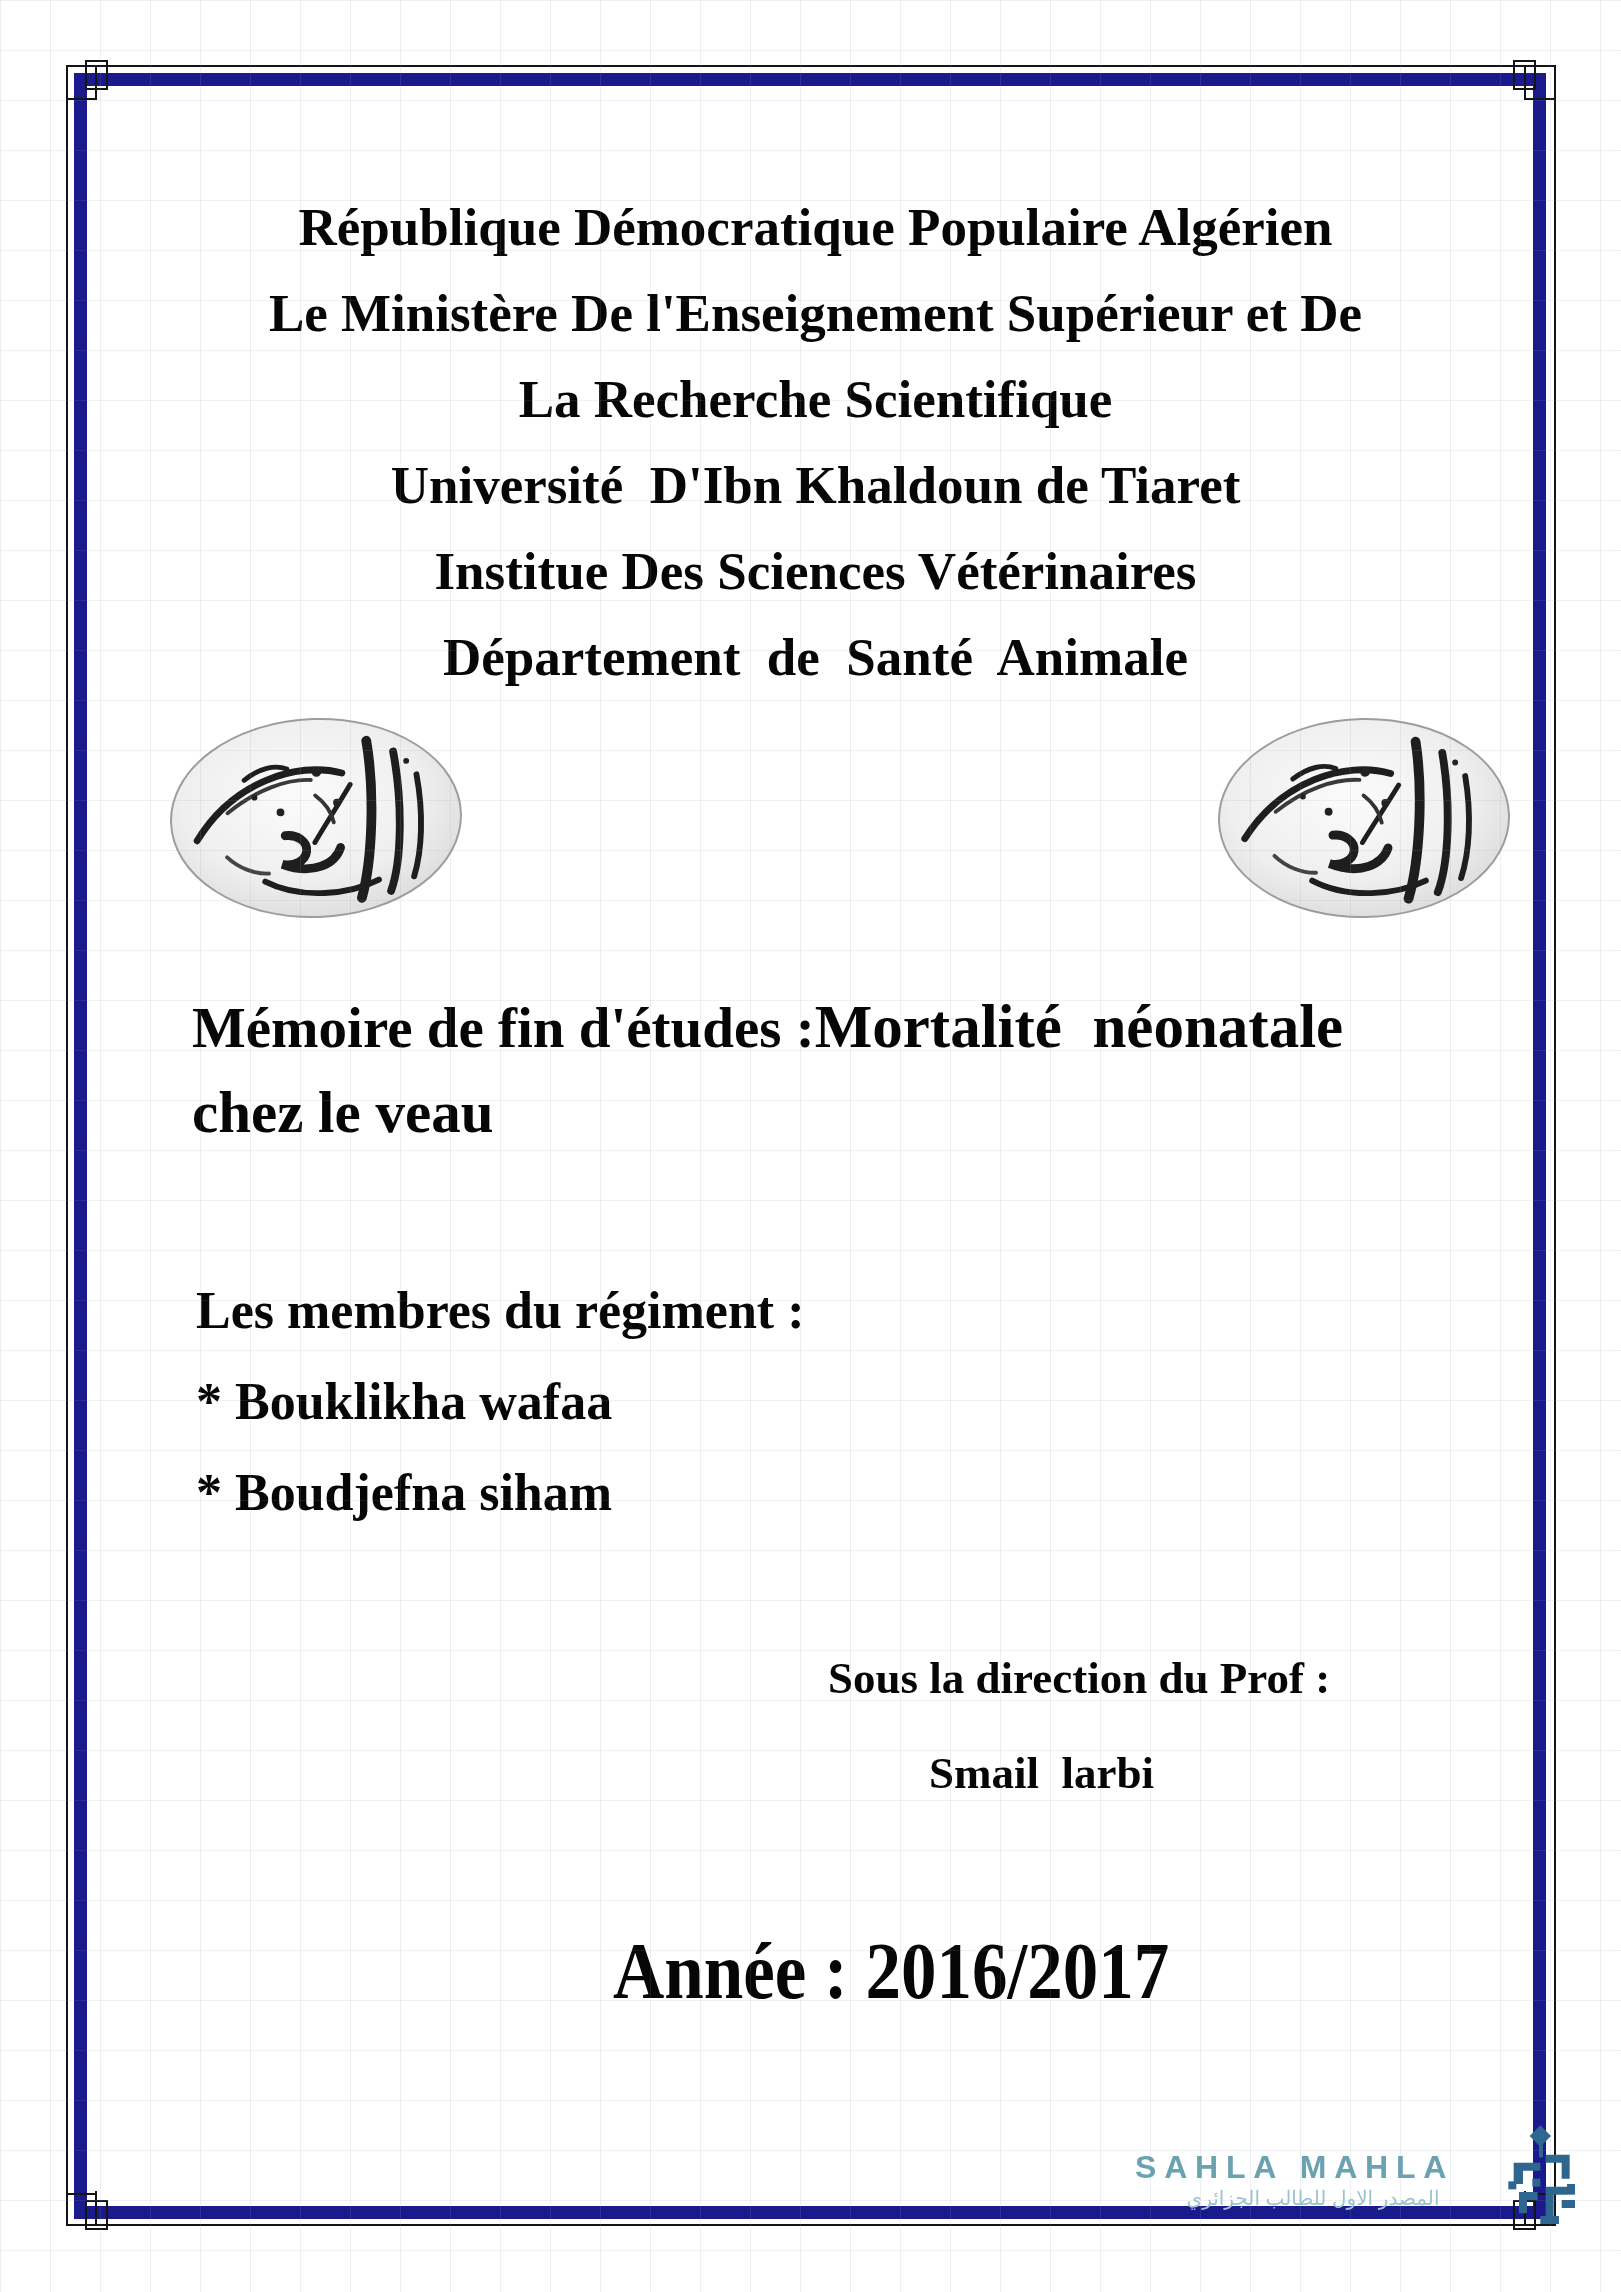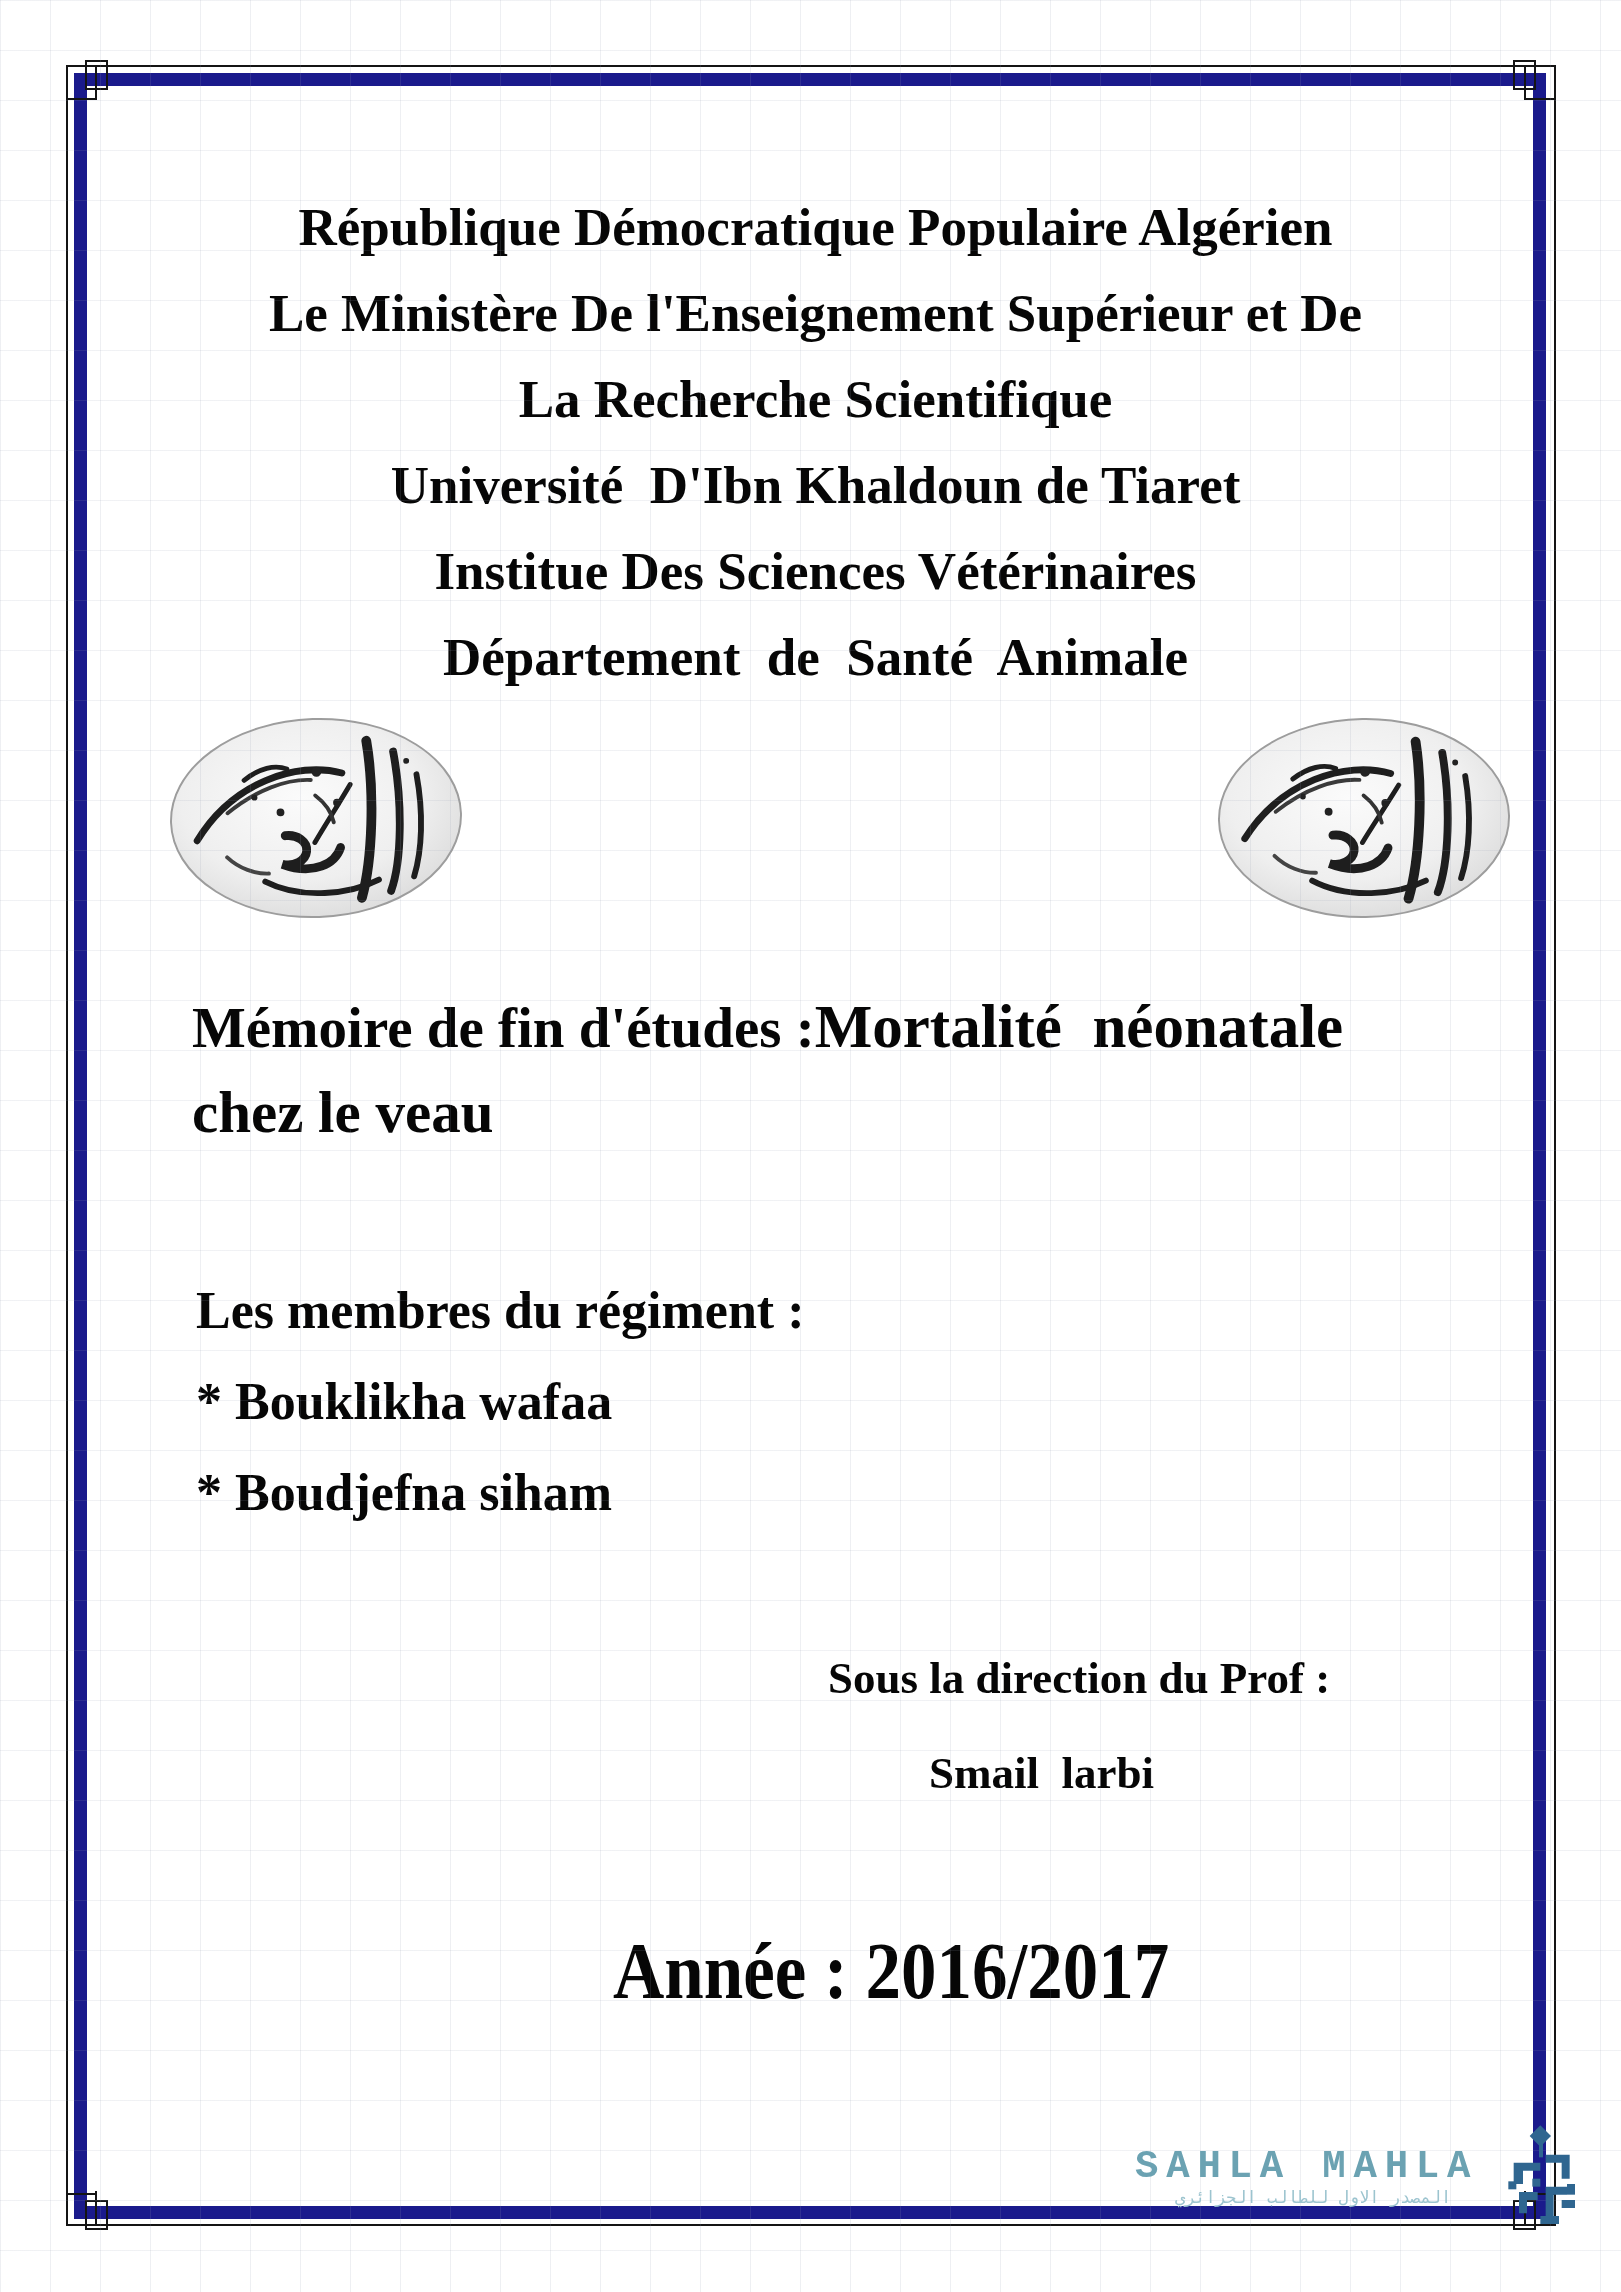--- a/index.html
+++ b/index.html
@@ -24,24 +24,24 @@
     font-weight:bold;font-size:53px;line-height:86px;}
   .title-line1{left:192px;top:988px;font-weight:bold;font-size:57px;line-height:78px;}
   .title-emph{font-size:61px;font-weight:bold;}
   .title-line2{left:192px;top:1073px;font-weight:bold;font-size:59px;line-height:78px;}
   .members-block{left:196px;top:1265px;font-weight:bold;font-size:52px;line-height:91px;}
   .sup-line1{left:828px;top:1654px;font-weight:bold;font-size:45px;line-height:49px;}
   .sup-line2{left:929px;top:1749px;font-weight:bold;font-size:45px;line-height:49px;}
   .year-line{left:613px;top:1935px;font-weight:bold;font-size:71px;line-height:78px;
     transform:scaleY(1.13);transform-origin:0 63px;}
   
-  .wm-brand{left:1135px;top:2148px;font-family:Liberation Mono, monospace;font-weight:bold;
-    font-size:39px;line-height:39px;letter-spacing:7.8px;z-index:70;}
+  .wm-brand{left:1135px;top:2148px;font-family:Liberation Sans, sans-serif;font-weight:bold;
+    font-size:32px;line-height:39px;letter-spacing:7.8px;z-index:70;}
   .wm-tagline{left:1117px;top:2182px;width:392px;text-align:center;direction:rtl;
-    font-family:Liberation Mono, monospace;font-size:17px;line-height:33px;z-index:70;}
+    font-family:Liberation Sans, sans-serif;font-size:20px;line-height:33px;z-index:70;}
   .wm-logo{left:1503px;top:2125px;z-index:71;}
   .seal{width:294px;height:202px;}
   .seal-left{left:169px;top:717px;transform:rotate(-2deg);}
   .seal-right{left:1217px;top:717px;transform:rotate(-1deg);}
 </style>
 </head>
 <body>
 
 <div class="abs frame-black"></div>
 <div class="abs frame-navy" style="border-color: rgb(26, 26, 140);"></div>

